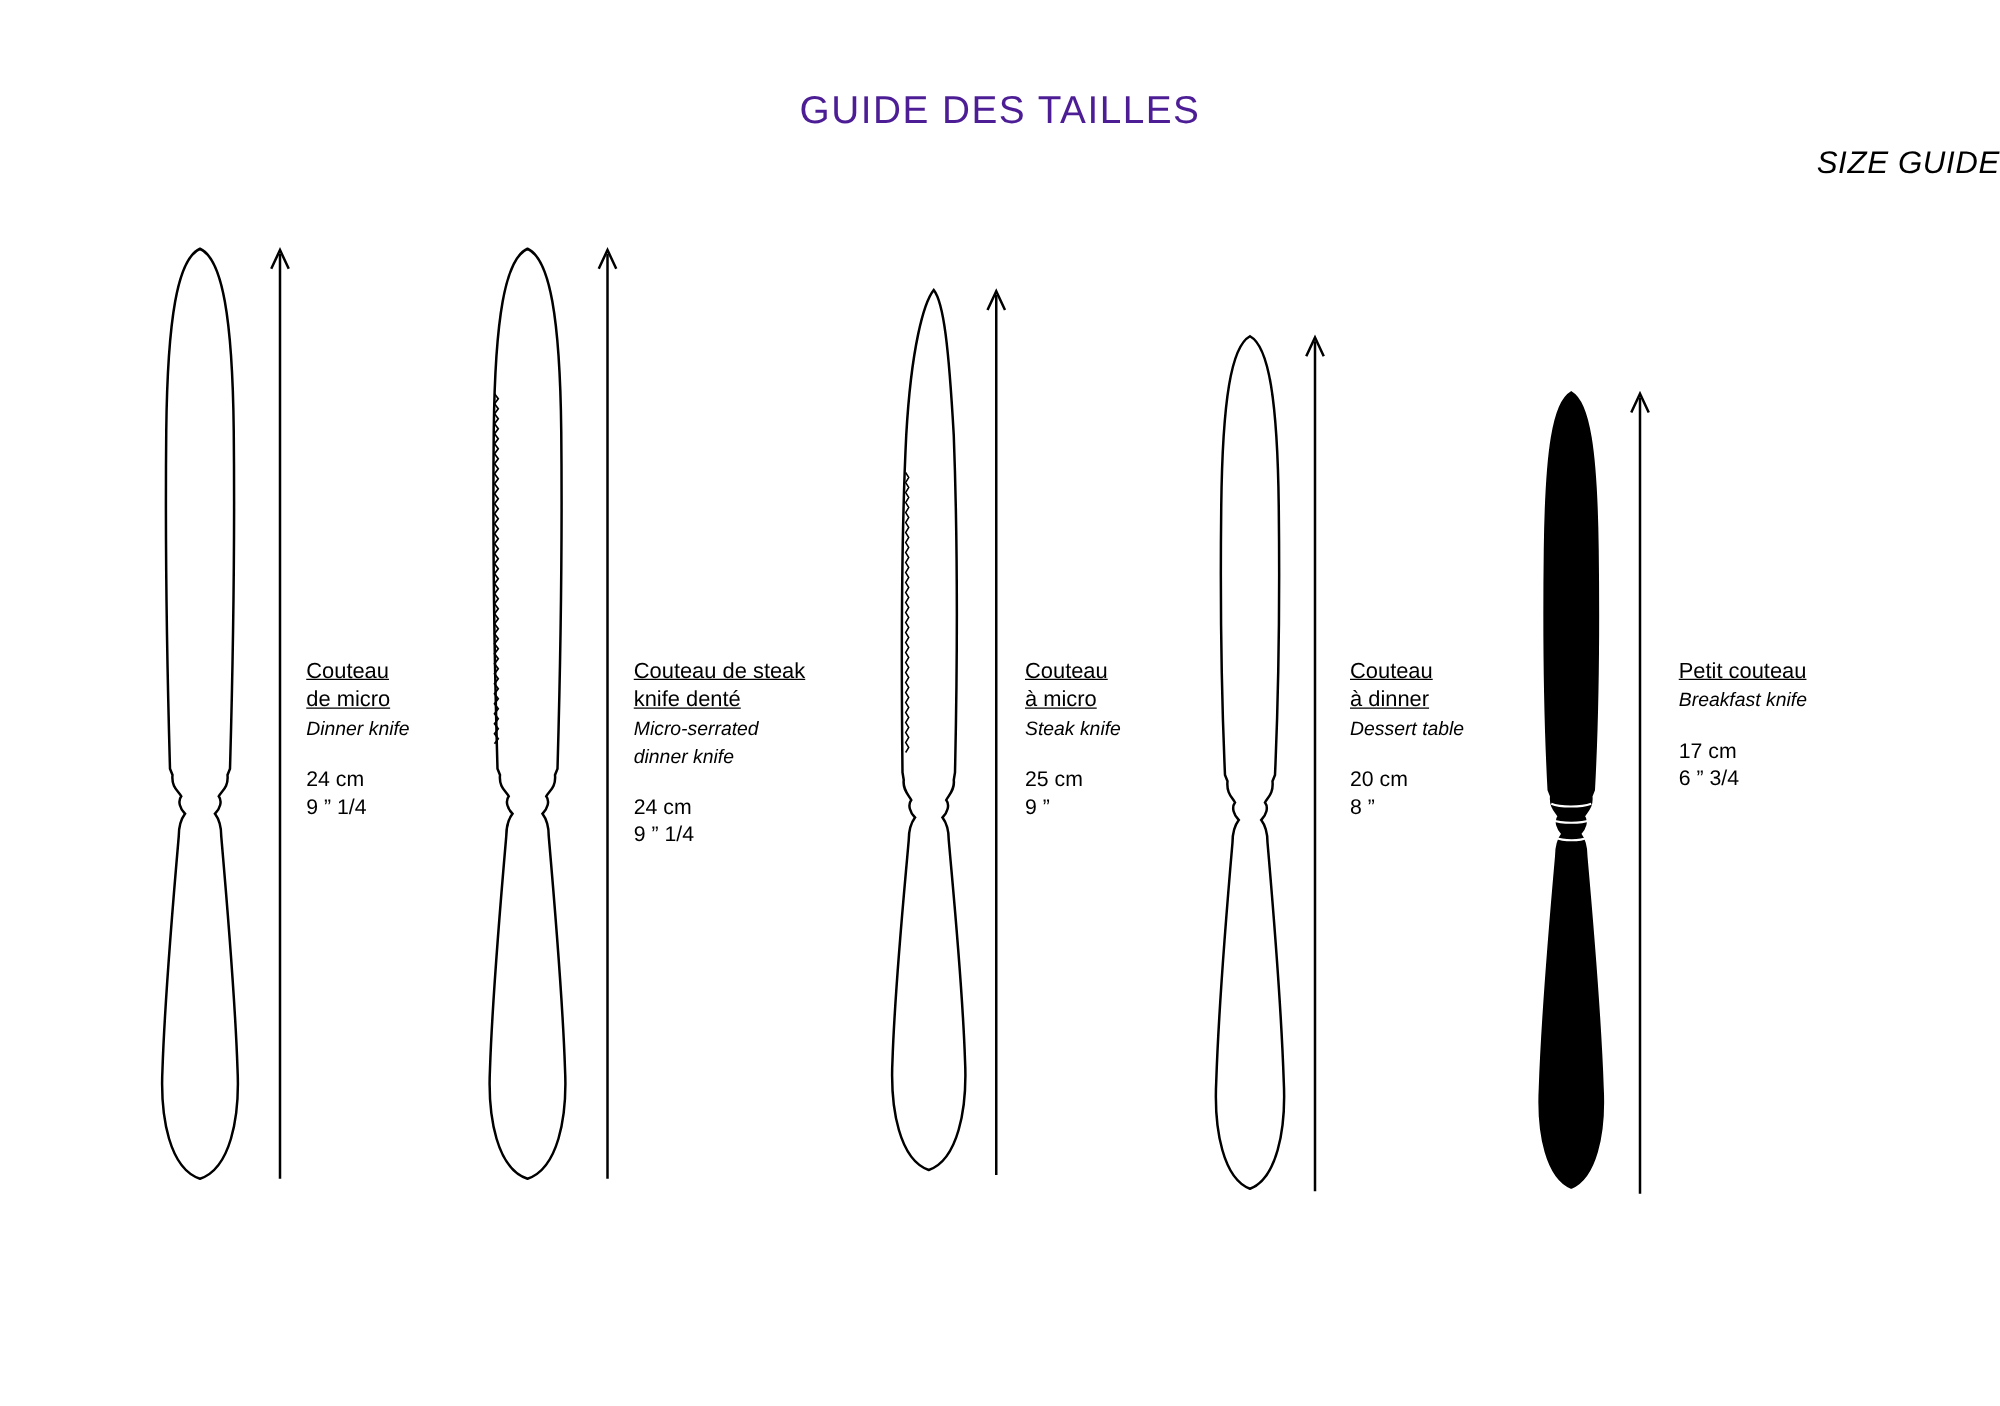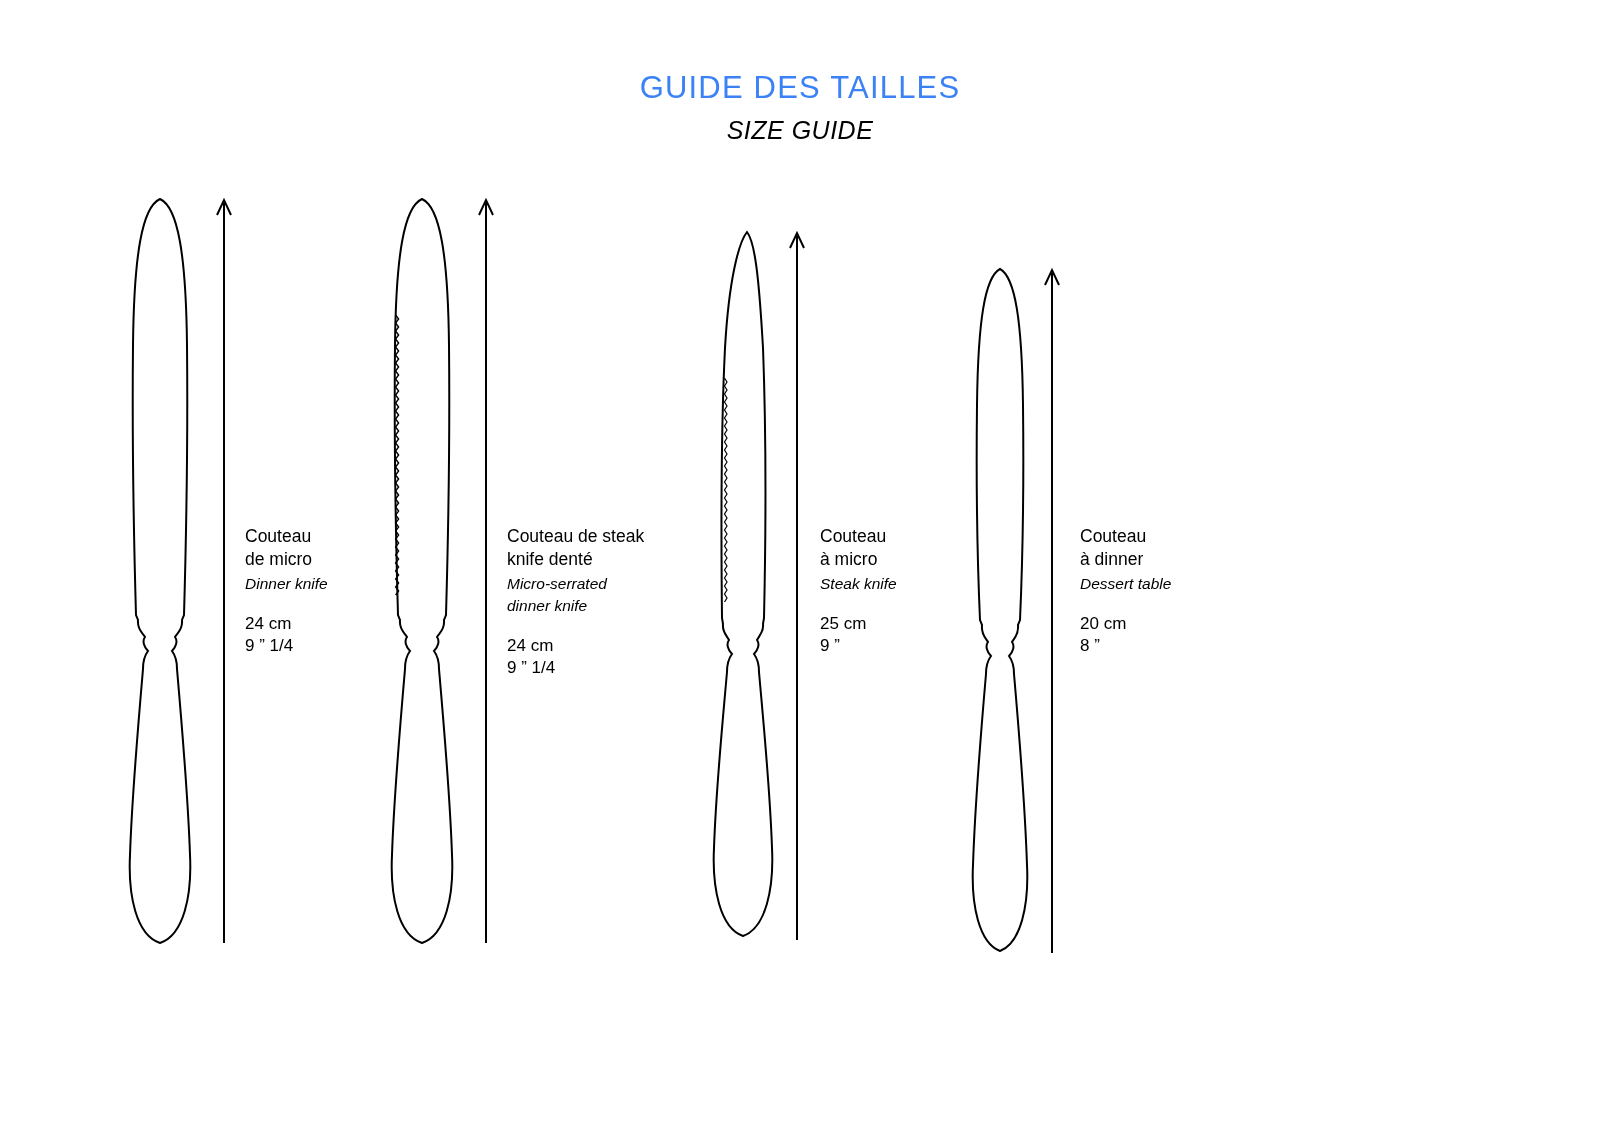--- a/index.html
+++ b/index.html
@@ -27,29 +27,30 @@
     top: 70px;
     left: 0;
     width: 100%;
     text-align: center;
   }
   .title {
     font-size: 31px;
     letter-spacing: 1.2px;
     font-weight: 400;
     margin: 0;
-    color: #3b82f6;
+    color: #4c1d95;
   }
   .subtitle {
     font-size: 25px;
     font-style: italic;
     font-weight: 400;
     margin: 10px 0 0 0;
     letter-spacing: 0.5px;
     color: #000;
+    text-align: right;
   }
 
   
   .knife-col {
     position: absolute;
     top: 0;
     height: 1125px;
     width: 260px;
   }
 
@@ -67,20 +68,21 @@
   .caption {
     position: absolute;
     font-size: 17.5px;
     line-height: 23px;
     color: #000;
     white-space: nowrap;
   }
   .caption .fr {
     font-size: 17.5px;
     line-height: 23px;
+    text-decoration: underline;
   }
   .caption .en {
     font-style: italic;
     font-size: 15.5px;
     line-height: 22px;
     display: block;
     margin-top: 2px;
   }
   .caption .dims {
     display: block;
@@ -247,14 +249,50 @@
       <span class="fr">Couteau</span><br>
       <span class="fr">à dinner</span>
       <span class="en">Dessert table</span>
       <span class="dims">
         <span>20 cm</span><br>
         <span>8 ”</span>
       </span>
     </div>
   </div>
 
+  <div class="knife-col" style="left:1215px;">
+    <svg class="knife-svg" width="90" height="660" viewBox="0 0 90 660" style="top:310px;">
+      <path d="M42 4
+               C 28 12, 22 50, 21 130
+               C 20 210, 22 285, 24 322
+               L 26 327
+               C 25 336, 30 339, 32 343
+               C 29 347, 31 353, 35 357
+               C 32 361, 30 367, 30 375
+               C 26 420, 19 500, 17 560
+               C 15 598, 23 632, 42 640
+               C 61 632, 69 598, 67 560
+               C 65 500, 58 420, 54 375
+               C 54 367, 52 361, 49 357
+               C 53 353, 55 347, 52 343
+               C 54 339, 59 336, 58 327
+               L 60 322
+               C 62 285, 64 210, 63 130
+               C 62 50, 56 12, 42 4 Z" fill="#000000" stroke="#000" stroke-width="2"></path>
+      <path d="M26 333 C 33 336, 50 336, 58 333" fill="none" stroke="#ffffff" stroke-width="1.6"></path>
+      <path d="M27 346 C 34 349, 50 349, 57 346" fill="none" stroke="#ffffff" stroke-width="1.6"></path>
+      <path d="M29 360 C 36 363, 49 363, 55 360" fill="none" stroke="#ffffff" stroke-width="1.6"></path>
+    </svg>
+    <svg class="arrow-svg" width="24" height="660" viewBox="0 0 24 660" style="left:85px; top:310px;">
+      <line x1="12" y1="8" x2="12" y2="645" stroke="#000" stroke-width="2"></line>
+      <polyline points="5,20 12,5 19,20" fill="none" stroke="#000" stroke-width="2"></polyline>
+    </svg>
+    <div class="caption" style="left:128px; top:525px;">
+      <span class="fr">Petit couteau</span>
+      <span class="en">Breakfast knife</span>
+      <span class="dims">
+        <span>17 cm</span><br>
+        <span>6 ” 3/4</span>
+      </span>
+    </div>
+  </div>
 
 </div>
 
 </body></html>

